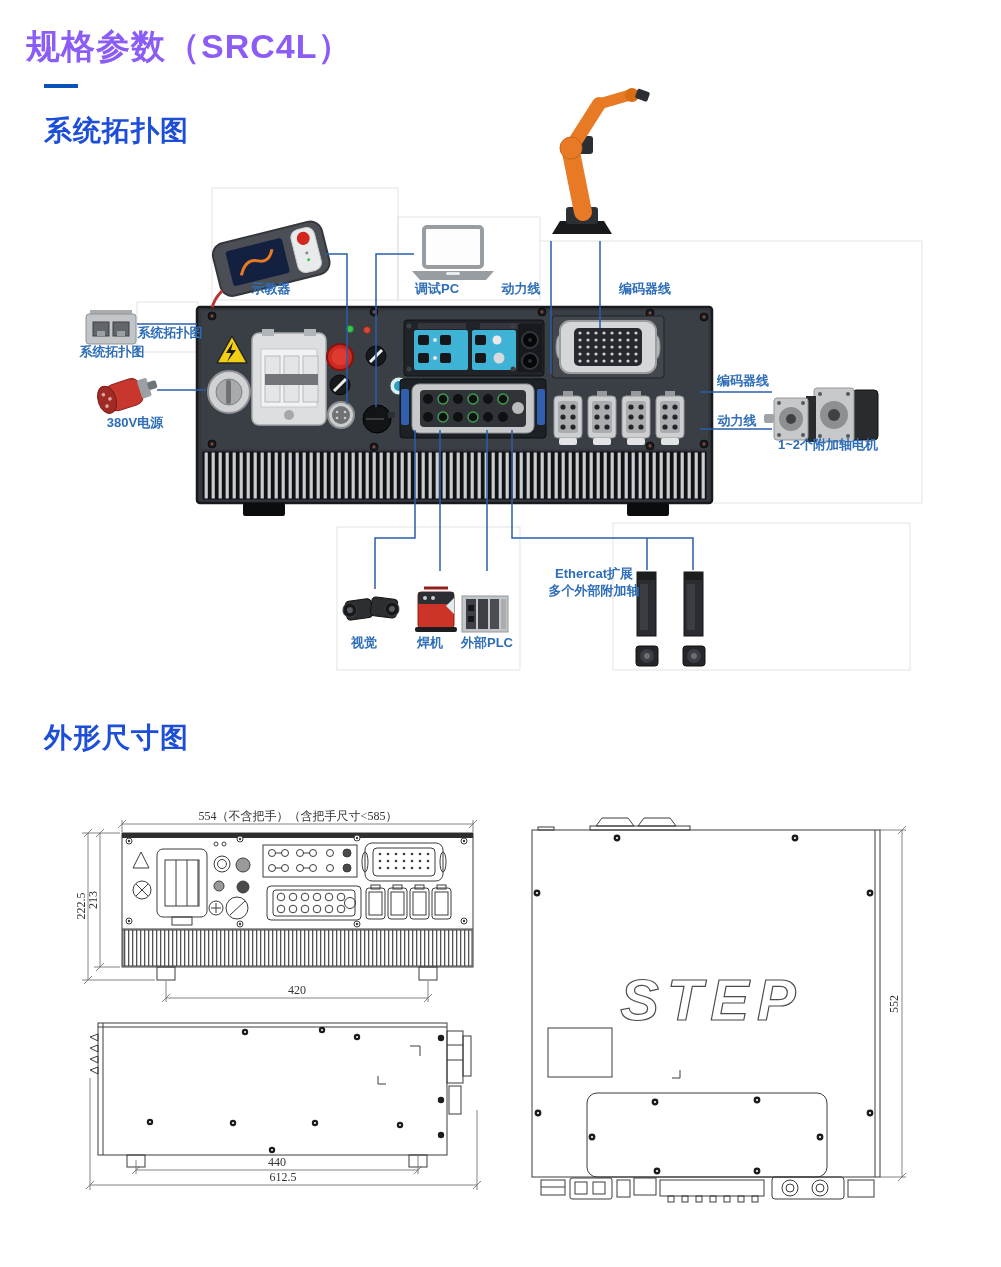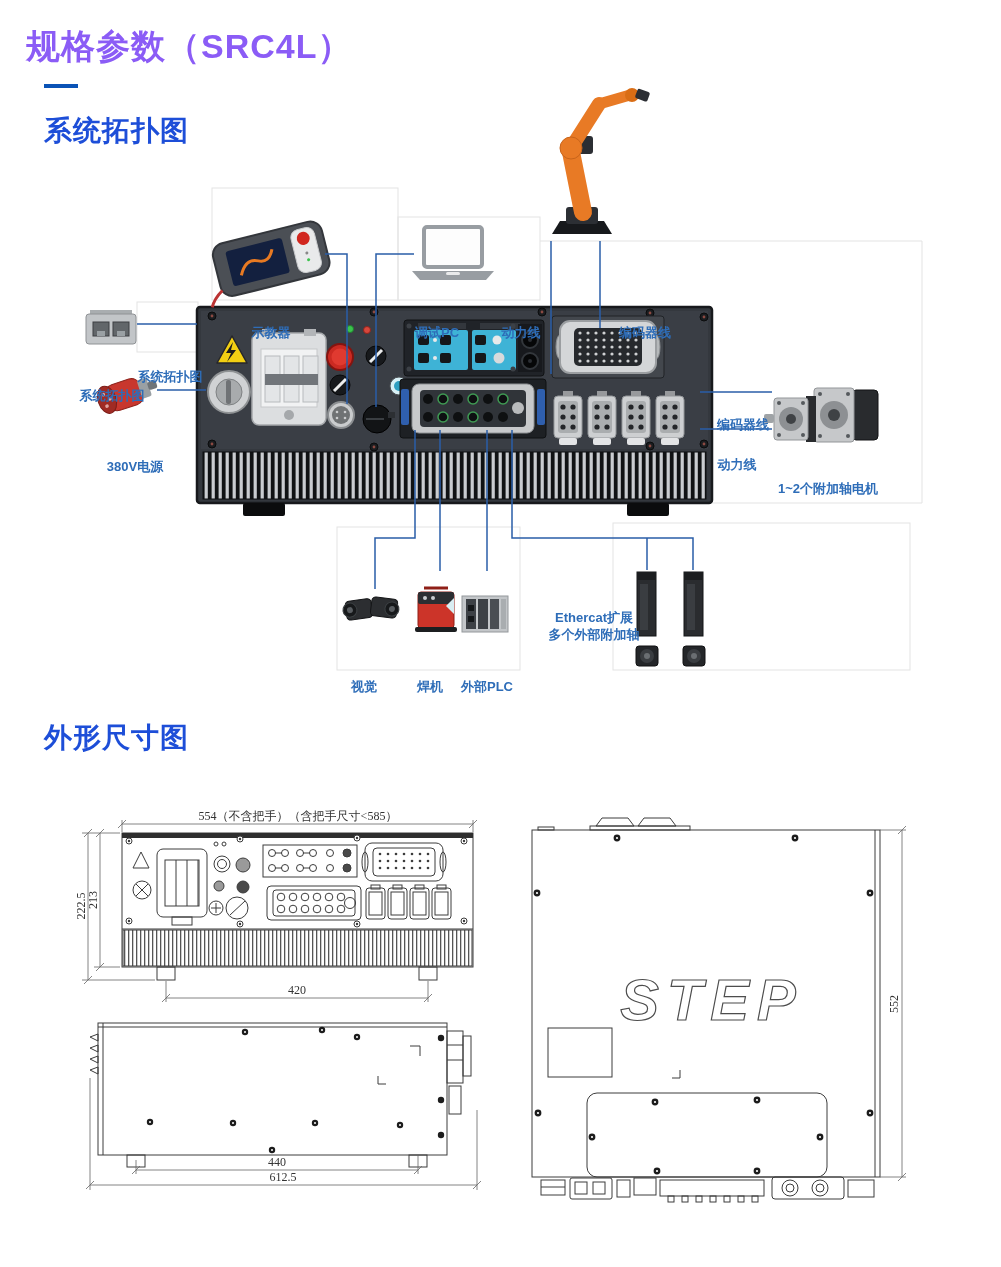--- a/index.html
+++ b/index.html
@@ -5,21 +5,21 @@
   html,body{margin:0;padding:0;background:#fff;}
   #page{position:relative;width:1001px;height:1267px;background:#ffffff;overflow:hidden;
         font-family:"Liberation Sans",sans-serif;}
   .abs{position:absolute;}
   #title{left:26px;top:24px;font-size:34px;font-weight:bold;color:#8b5cf6;letter-spacing:1px;}
   #title-dash{left:44px;top:84px;width:34px;height:4px;background:#0a53b6;}
   .sec-head{font-size:28px;font-weight:bold;color:#1d4ed8;letter-spacing:1px;}
   #sec1{left:44px;top:112px;}
   #sec2{left:44px;top:719px;font-family:Liberation Serif, serif;}
   .lbl{position:absolute;transform:translate(-50%,-50%);font-size:13px;font-weight:600;
-       color:#2e6db8;white-space:nowrap;margin-top:44px;}
+       color:#2e6db8;white-space:nowrap;}
   svg text.dim{font-family:"Liberation Serif",serif;font-size:12px;fill:#333;}
   svg text.logo{font-family:"Liberation Sans",sans-serif;font-size:58px;font-style:italic;
        font-weight:bold;fill:none;stroke:#4d4d4d;stroke-width:1.2px;letter-spacing:8px;}
 </style>
 </head>
 <body>
 
 <div id="page">
 
   <svg class="abs" style="left:0;top:0" width="1001" height="1267" viewBox="0 0 1001 1267">

